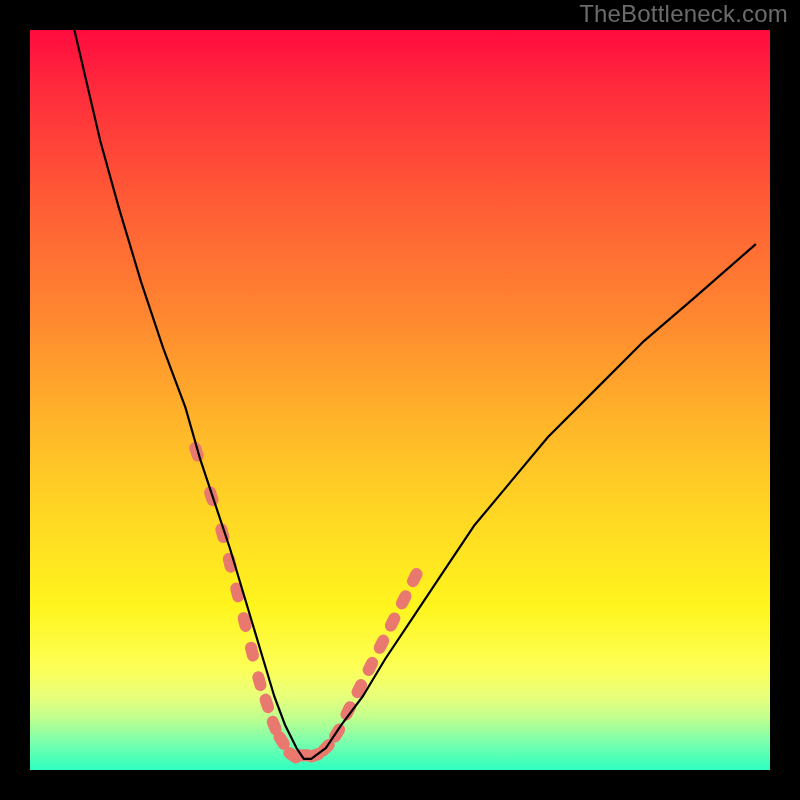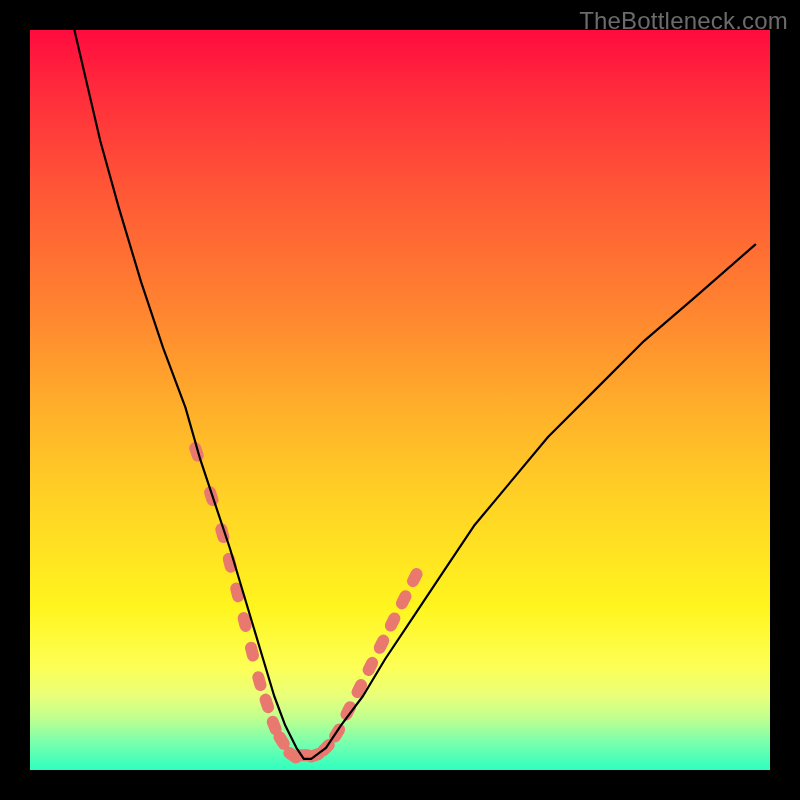--- a/index.html
+++ b/index.html
@@ -28,21 +28,21 @@
       #fff51e 78%,
       #fdff55 86%,
       #e9ff7a 90%,
       #c0ff8f 93%,
       #7fffab 96%,
       #2effc0 100%
     );
   }
   .watermark {
     position: absolute;
-    top: 7px;
+    top: 0;
     right: 12px;
     color: #6b6b6b;
     font-size: 24px;
     font-weight: 400;
     letter-spacing: 0.2px;
     user-select: none;
   }
   .curve {
     stroke: #000000;
     stroke-width: 2.2;

